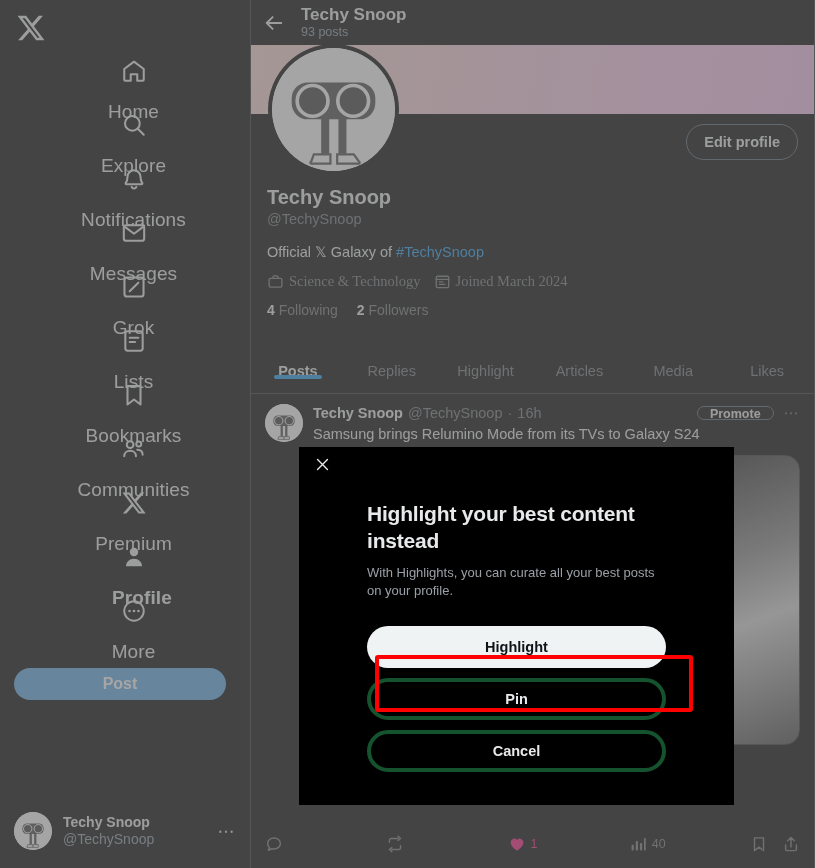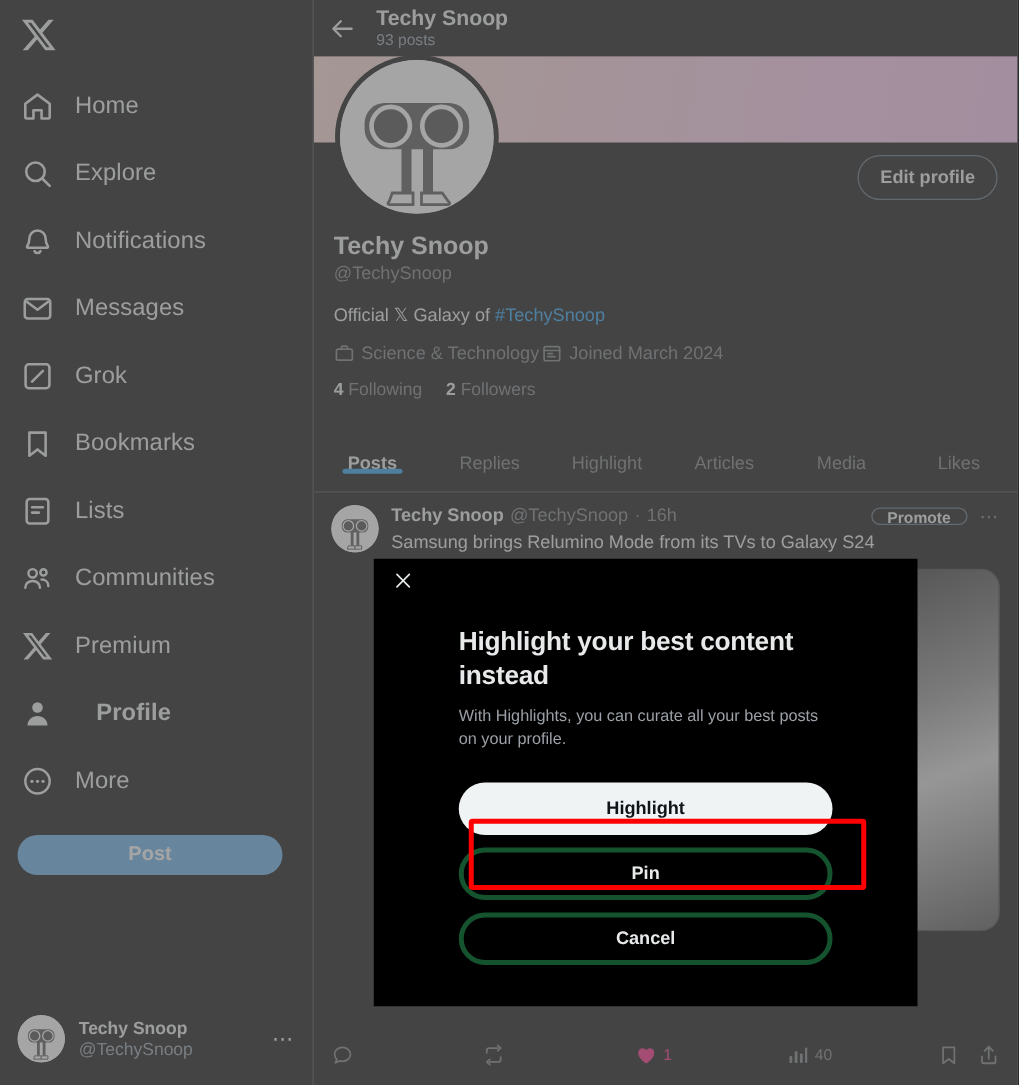--- a/index.html
+++ b/index.html
@@ -18,20 +18,21 @@
     display: flex; flex-direction: column;
     padding-left: 6px;
   }
   .logo-row { height: 56px; display: flex; align-items: center; padding-left: 10px; }
   .logo-x { width: 30px; height: 30px; color: #e7e9ea; }
   .nav { display: flex; flex-direction: column; margin-top: 2px; }
   .nav-item {
     display: flex; align-items: center; gap: 17px;
     height: 54px; padding-left: 11px; cursor: pointer;
     color: #e7e9ea;
+    flex-direction: column;
   }
   .nav-ico { width: 26px; height: 26px; flex: 0 0 26px; color: #e7e9ea; display:block; }
   .nav-label { font-size: 19px; letter-spacing: .1px; }
   .nav-item.active .nav-label { font-weight: 700; margin-left: 17px; }
   .post-btn {
     margin: 16px 10px 0 8px; height: 32px; width: 212px;
     border-radius: 999px; background: #5eaae8; color: #fff;
     font-size: 16px; font-weight: 700; border: none; cursor: pointer;
     display: flex; align-items: center; justify-content: center;
   }
@@ -77,21 +78,21 @@
     height: 36px; padding: 0 17px; border-radius: 999px;
     border: 1px solid #536471; background: transparent; color: #e7e9ea;
     font-size: 14.5px; font-weight: 700; cursor: pointer;
   }
 
   .profile-info { position: absolute; top: 185px; left: 16px; right: 16px; }
   .p-name { font-size: 20px; font-weight: 800; color: #e7e9ea; line-height: 1.25; }
   .p-handle { font-size: 14.5px; color: #71767b; margin-top: 1px; }
   .p-bio { font-size: 14.5px; color: #e7e9ea; margin-top: 17px; }
   .p-bio .tag { color: #1d9bf0; }
-  .p-meta { display: flex; gap: 2px; margin-top: 13px; color: #71767b; font-size: 14.5px; align-items: center; }
+  .p-meta { display: flex; gap: 13px; margin-top: 13px; color: #71767b; font-size: 14.5px; align-items: center; font-family: Liberation Serif, serif; }
   .p-meta span.mi { display: inline-flex; align-items: center; gap: 5px; }
   .mi-ico { width: 17px; height: 17px; color: #71767b; }
   .p-stats { display: flex; gap: 19px; margin-top: 12px; font-size: 14px; color: #71767b; }
   .p-stats b { color: #e7e9ea; font-weight: 700; }
 
   .tabs {
     position: absolute; top: 348px; left: 0; width: 100%; height: 46px;
     display: flex; border-bottom: 1px solid #2f3336; align-items: center;
   }
   .tab {
@@ -198,30 +199,30 @@
       </div>
       <div class="nav-item">
         <svg class="nav-ico" viewBox="0 0 24 24" fill="none" stroke="currentColor" stroke-width="1.9">
             <rect x="3.2" y="3.2" width="17.6" height="17.6" rx="2.4"></rect>
             <path d="M8 16 16 8" stroke-linecap="round"></path>
           </svg>
         <span class="nav-label">Grok</span>
       </div>
       <div class="nav-item">
         <svg class="nav-ico" viewBox="0 0 24 24" fill="none" stroke="currentColor" stroke-width="1.9">
-            <path d="M6 3.8h12v17l-6-4.6-6 4.6z" stroke-linejoin="round"></path>
-          </svg>
-        <span class="nav-label">Bookmarks</span>
-      </div>
-      <div class="nav-item">
-        <svg class="nav-ico" viewBox="0 0 24 24" fill="none" stroke="currentColor" stroke-width="1.9">
             <rect x="4" y="3" width="16" height="18" rx="2.2"></rect>
             <path d="M8 9h8M8 13h5" stroke-linecap="round"></path>
           </svg>
         <span class="nav-label">Lists</span>
+      </div>
+      <div class="nav-item">
+        <svg class="nav-ico" viewBox="0 0 24 24" fill="none" stroke="currentColor" stroke-width="1.9">
+            <path d="M6 3.8h12v17l-6-4.6-6 4.6z" stroke-linejoin="round"></path>
+          </svg>
+        <span class="nav-label">Bookmarks</span>
       </div>
       <div class="nav-item">
         <svg class="nav-ico" viewBox="0 0 24 24" fill="none" stroke="currentColor" stroke-width="1.8">
             <circle cx="8.4" cy="8" r="3.1"></circle>
             <path d="M3 18.6c0-3 2.4-5 5.4-5s5.4 2 5.4 5" stroke-linecap="round"></path>
             <circle cx="16.4" cy="7.3" r="2.3"></circle>
             <path d="M15 12.6c3 0 5 1.9 5 4.8" stroke-linecap="round"></path>
           </svg>
         <span class="nav-label">Communities</span>
       </div>

